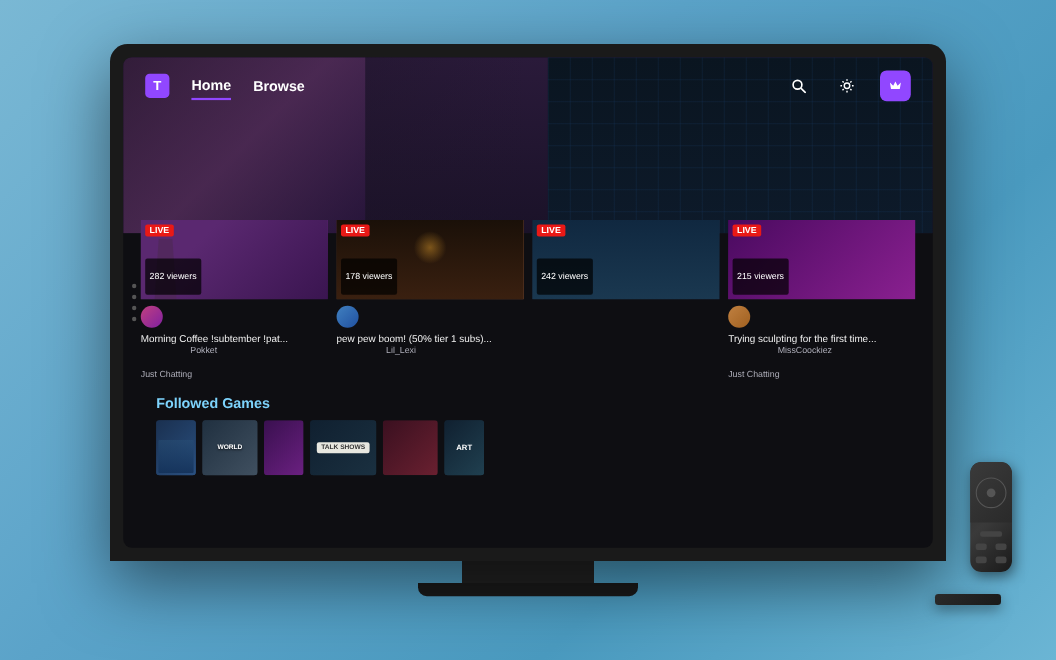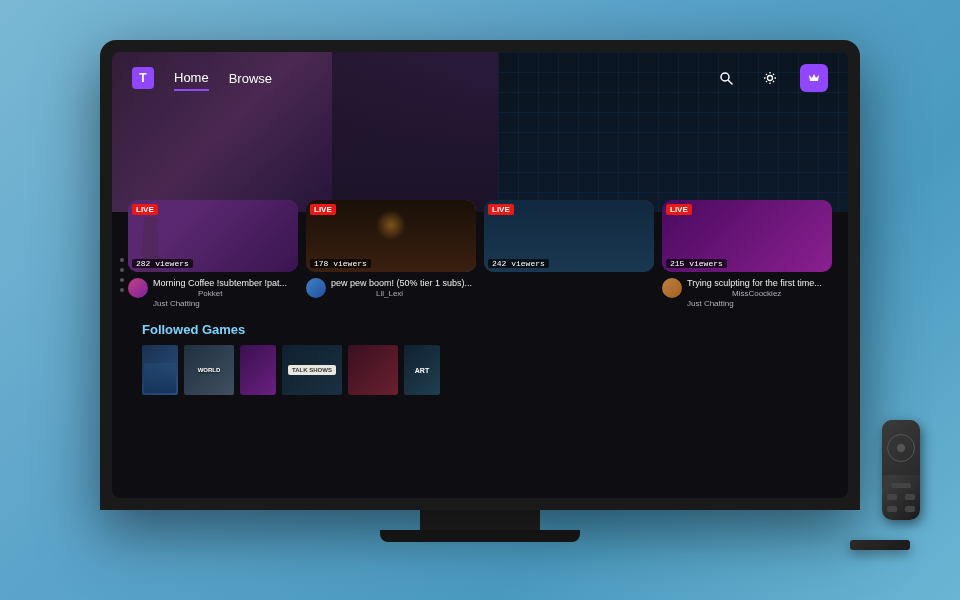--- a/index.html
+++ b/index.html
@@ -111,21 +111,21 @@
 
     .twitch-logo-icon {
       color: white;
       font-size: 12px;
       font-weight: bold;
     }
 
     .nav-item {
       color: white;
       font-size: 13px;
-      font-weight: 400;
+      font-weight: 700;
       cursor: pointer;
       padding: 4px 0;
     }
 
     .nav-item.active {
       border-bottom: 2px solid #9147ff;
     }
 
     .nav-spacer { flex: 1; }
 
@@ -186,21 +186,21 @@
     }
 
     .channel-card {
       flex: 1;
       cursor: pointer;
     }
 
     .channel-thumb {
       width: 100%;
       height: 72px;
-      border-radius: 10px;
+      border-radius: 0;
       overflow: hidden;
       position: relative;
       margin-bottom: 6px;
     }
 
     .thumb-1 {
       background: linear-gradient(135deg, #4a2060 0%, #7a3090 50%, #3a1050 100%);
     }
     .thumb-2 {
       background: linear-gradient(135deg, #3a2010 0%, #6a4020 50%, #8a5030 100%);
@@ -224,28 +224,28 @@
       border-radius: 2px;
     }
 
     .viewer-count {
       position: absolute;
       bottom: 4px;
       left: 4px;
       background: rgba(0,0,0,0.7);
       color: white;
       font-size: 8px;
-      padding: 0 4px;
+      padding: 12px 4px;
       border-radius: 2px;
-      font-family: Liberation Mono, monospace;
     }
 
     .channel-info {
       display: flex;
       gap: 5px;
+      flex-direction: column;
     }
 
     .channel-avatar {
       width: 20px;
       height: 20px;
       border-radius: 50%;
       flex-shrink: 0;
     }
 
     .avatar-1 { background: linear-gradient(135deg, #c04080, #8020a0); }
@@ -260,21 +260,21 @@
       font-size: 9px;
       white-space: nowrap;
       overflow: hidden;
       text-overflow: ellipsis;
       margin-bottom: 1px;
     }
 
     .channel-name {
       color: #adadb8;
       font-size: 8px;
-      margin-bottom: 1px;
+      margin-bottom: 13px;
       padding-left: 45px;
     }
 
     .channel-game {
       color: #adadb8;
       font-size: 8px;
     }
 
     
     .games-section {

